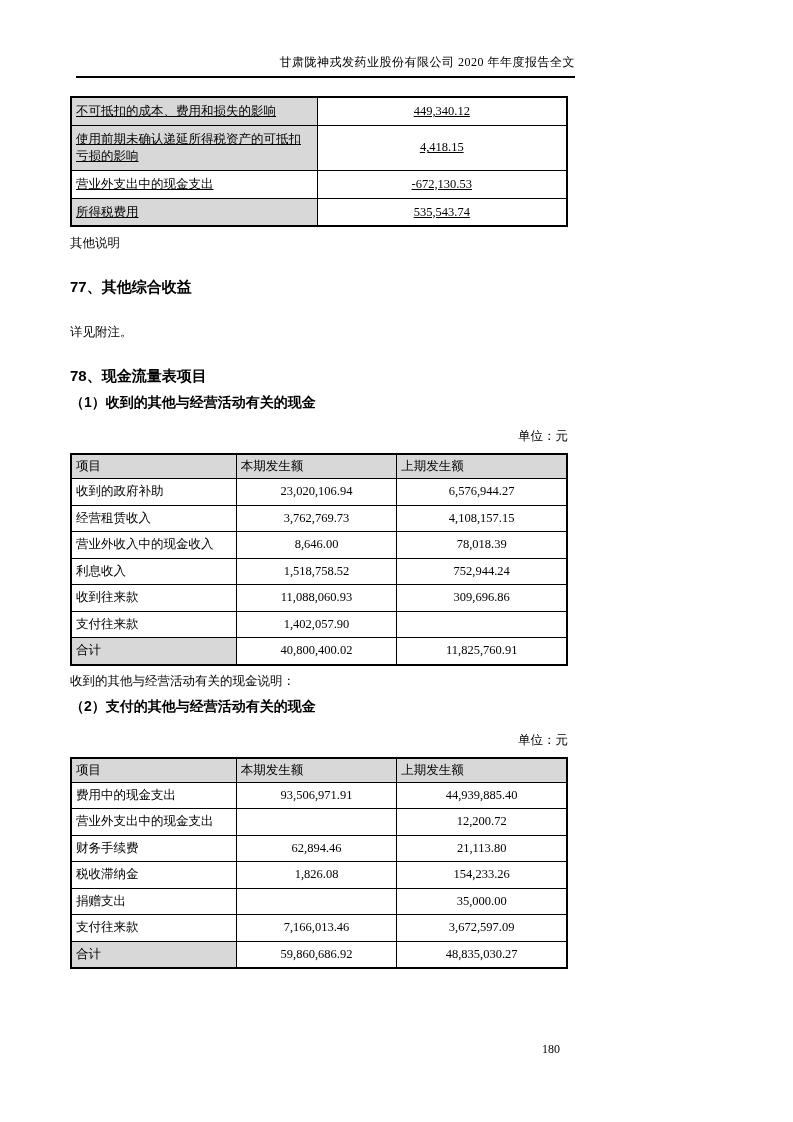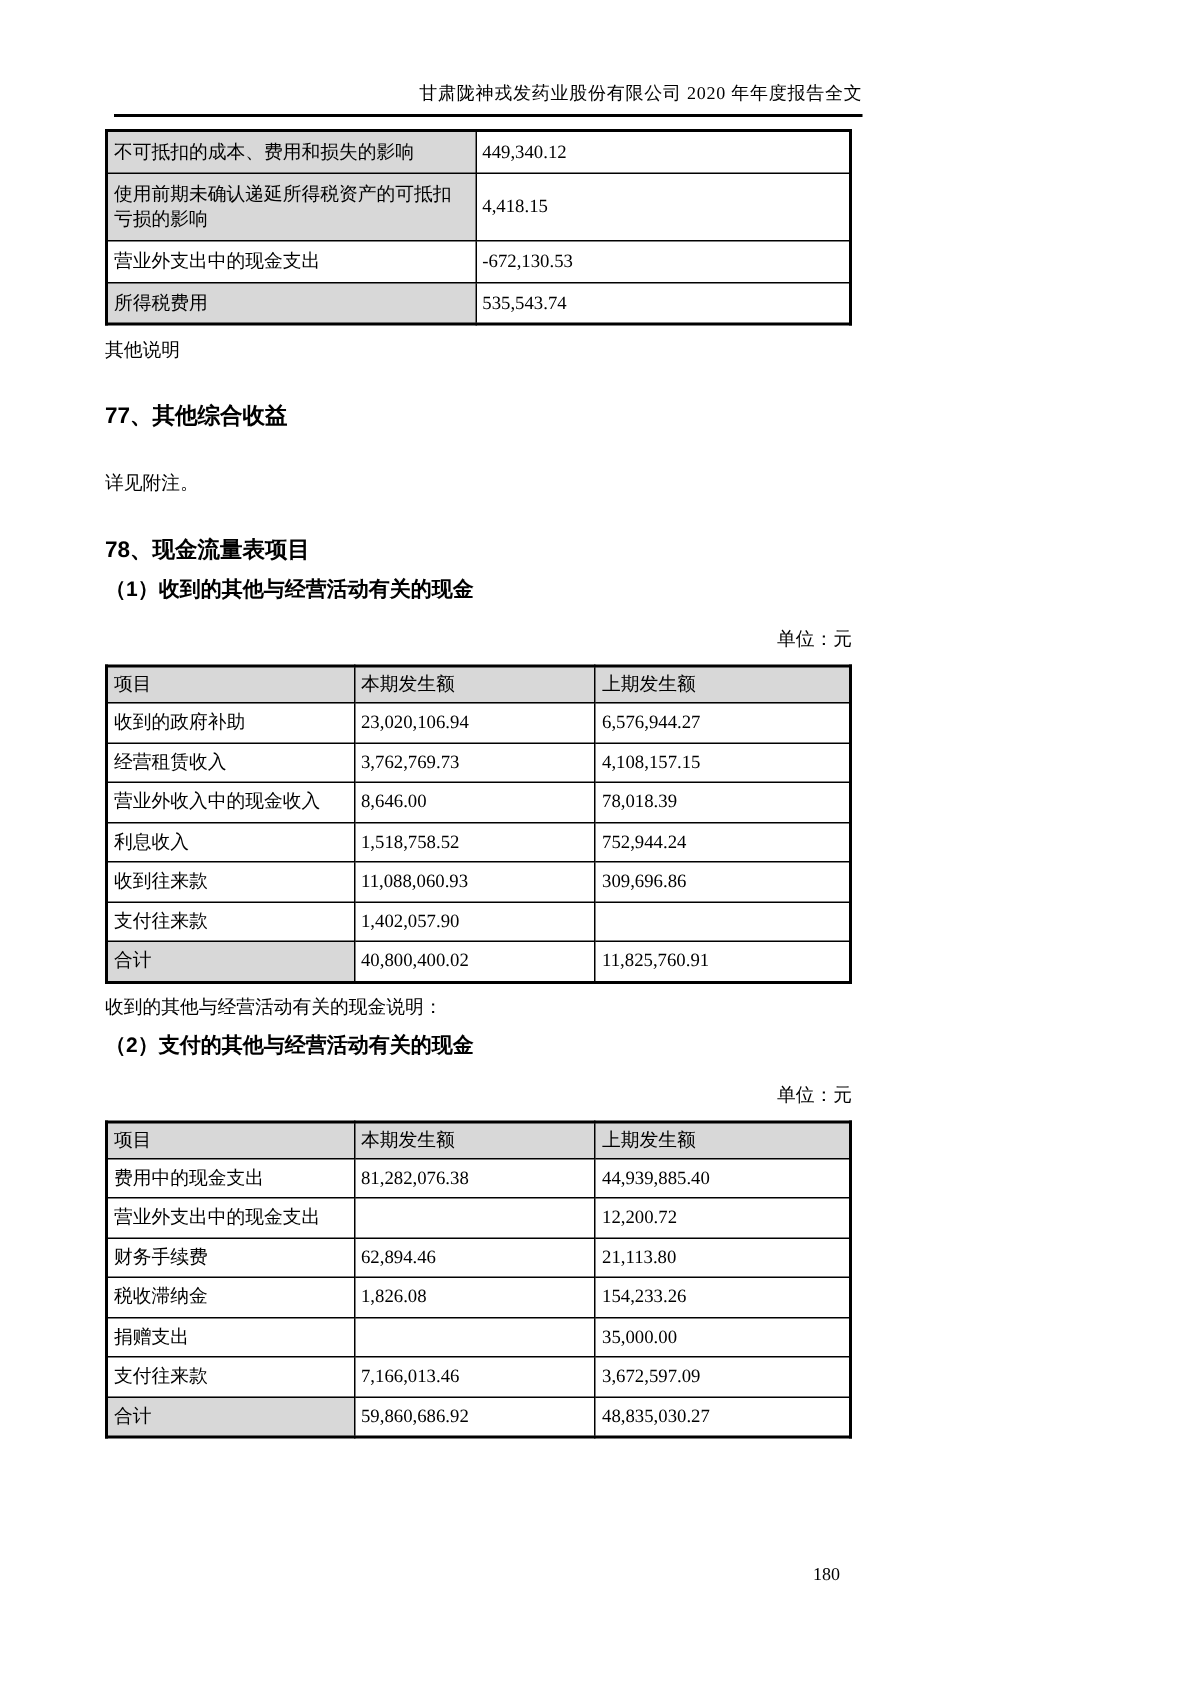--- a/index.html
+++ b/index.html
@@ -35,24 +35,24 @@
   }
   td, th { border: 1px solid #000; vertical-align: middle; }
   th {
     font-weight: normal;
     text-align: left;
     background: #d8d8d8;
     padding: 3px 4px;
     height: 24px;
   }
   td { padding: 4px 4px; line-height: 1.4; }
-  .tax-table { margin-top: 8px; }
+  .tax-table { margin-top: 18px; text-decoration: underline; }
   .tax-table td { padding: 5px 4px; line-height: 1.35; }
   td.label { text-align: left; }
-  td.num { text-align: left; }
+  td.num { text-align: center; }
   td.shaded { background: #d8d8d8; }
 
   .footnote { margin-top: 8px; font-size: 12.5px; }
   .footnote-2 { margin-top: 7px; font-size: 12.5px; }
   .section-heading {
     margin-top: 26px;
     font-family: "Liberation Sans", "DejaVu Sans", sans-serif;
     font-size: 15px;
     font-weight: bold;
   }
@@ -191,21 +191,21 @@
       <thead>
           <tr>
             <th>项目</th>
             <th>本期发生额</th>
             <th>上期发生额</th>
           </tr>
         </thead>
         <tbody>
           <tr>
             <td class="label">费用中的现金支出</td>
-            <td class="num">81,282,076.38</td>
+            <td class="num">93,506,971.91</td>
             <td class="num">44,939,885.40</td>
           </tr>
           <tr>
             <td class="label">营业外支出中的现金支出</td>
             <td class="num"></td>
             <td class="num">12,200.72</td>
           </tr>
           <tr>
             <td class="label">财务手续费</td>
             <td class="num">62,894.46</td>

